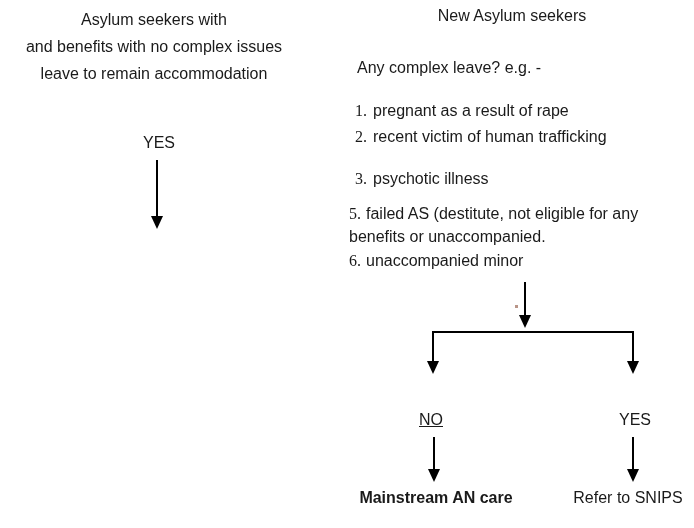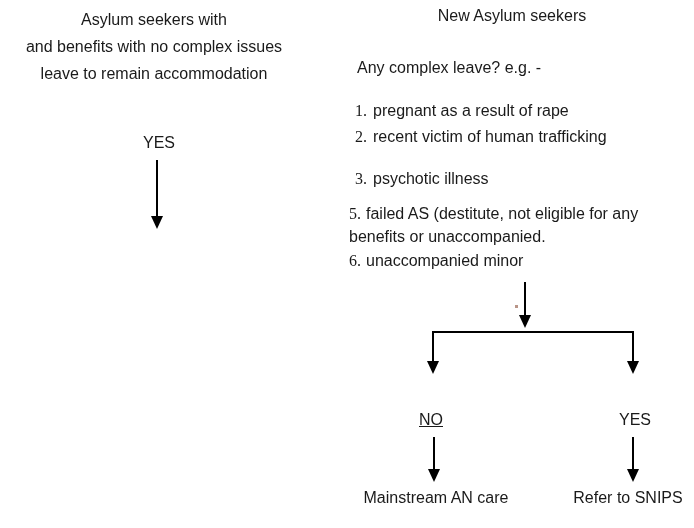--- a/index.html
+++ b/index.html
@@ -87,20 +87,20 @@
 
   <div class="abs vline" style="left:432px; top:331px; height:30px;"></div>
   <div class="abs arrowhead-down" style="left:427px; top:361px;"></div>
 
   <div class="abs vline" style="left:632px; top:331px; height:30px;"></div>
   <div class="abs arrowhead-down" style="left:627px; top:361px;"></div>
 
   <div class="abs centered label" style="left:406px; top:411px; width:50px;text-decoration:underline;">NO</div>
   <div class="abs vline" style="left:433px; top:437px; height:32px;"></div>
   <div class="abs arrowhead-down" style="left:428px; top:469px;"></div>
-  <div class="abs centered label" style="left:336px; top:489px; width:200px;">Mainstream AN care</div>
+  <div class="abs centered label" style="left:336px; top:489px; width:200px;font-weight:bold;">Mainstream AN care</div>
 
   <div class="abs centered label" style="left:610px; top:411px; width:50px;">YES</div>
   <div class="abs vline" style="left:632px; top:437px; height:32px;"></div>
   <div class="abs arrowhead-down" style="left:627px; top:469px;"></div>
   <div class="abs centered label" style="left:528px; top:489px; width:200px;">Refer to SNIPS</div>
 
 </div>
 
 </body></html>

